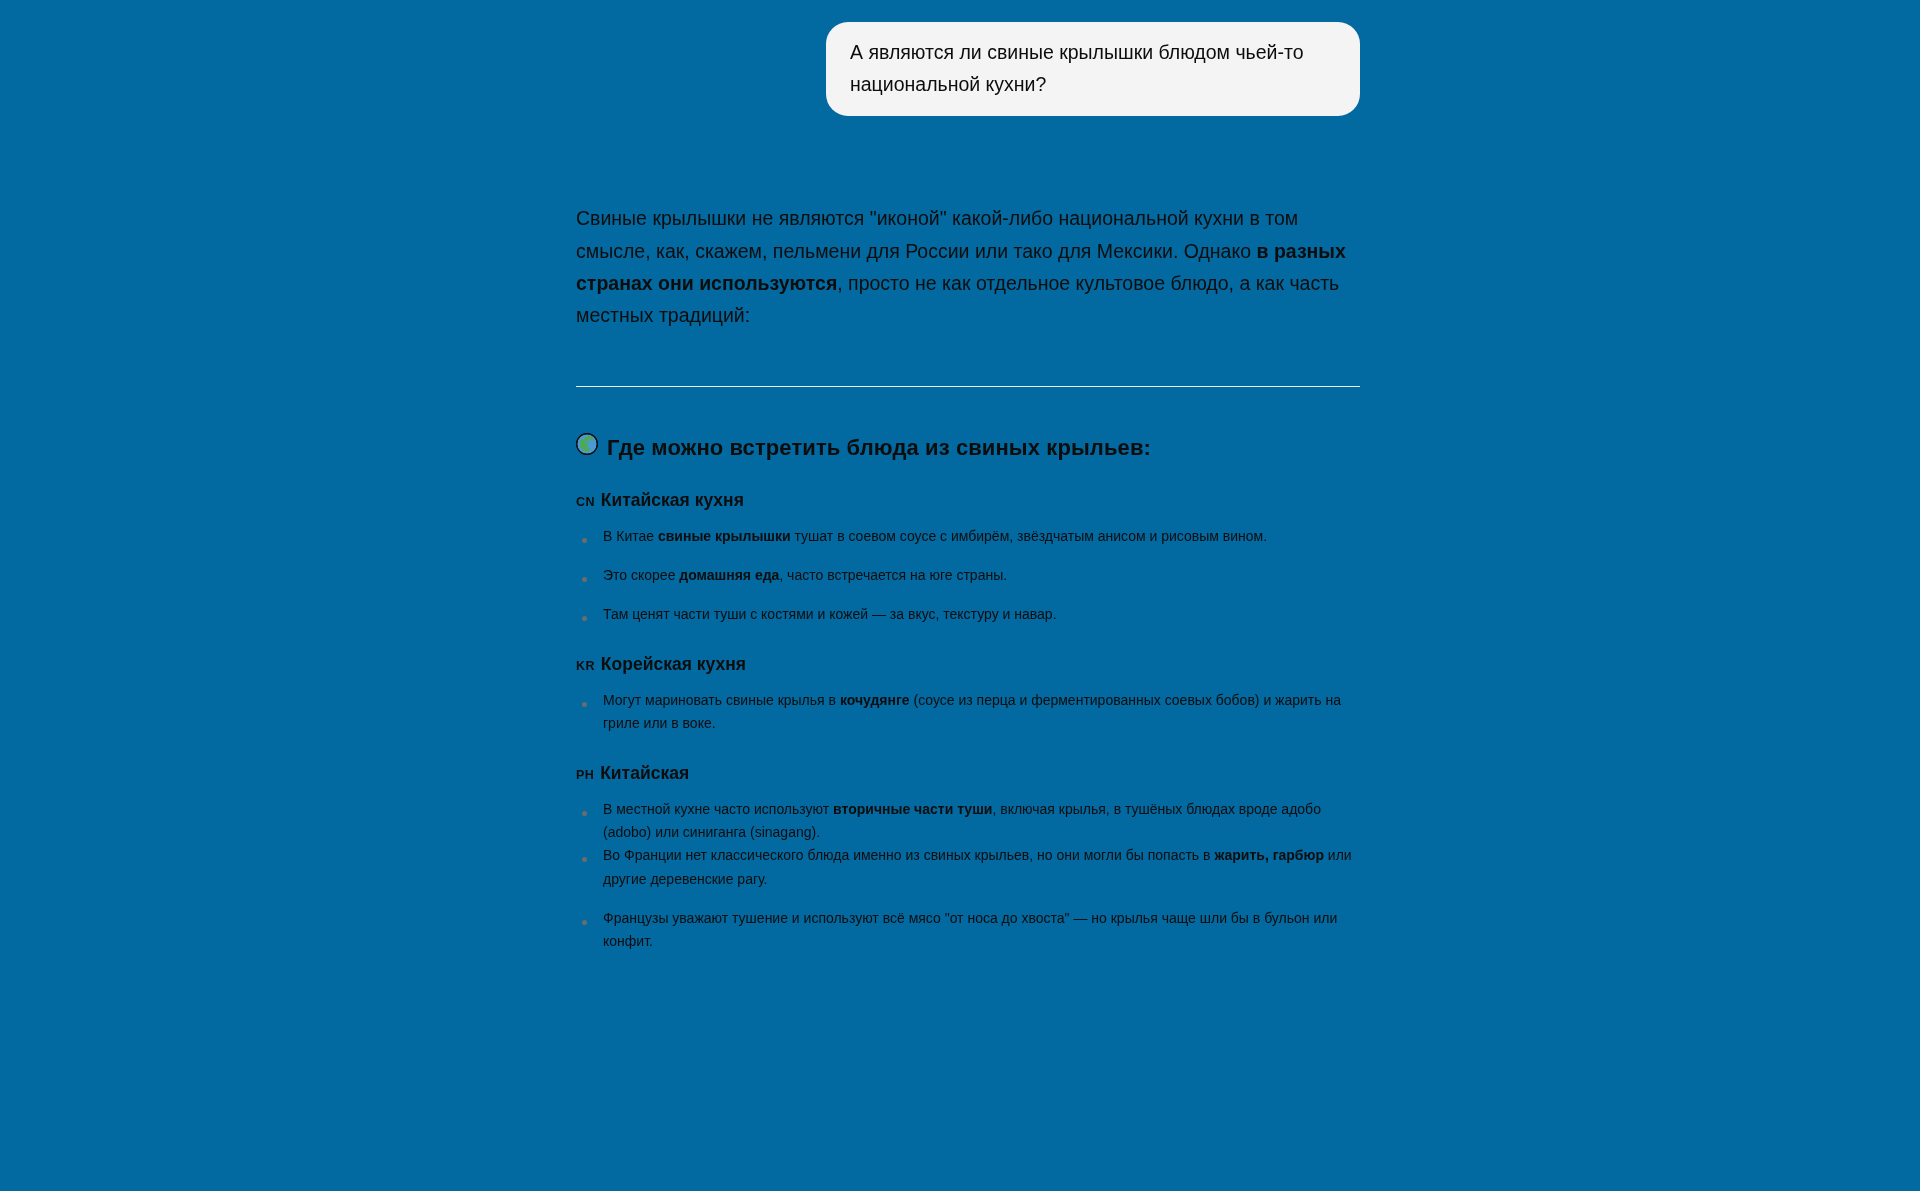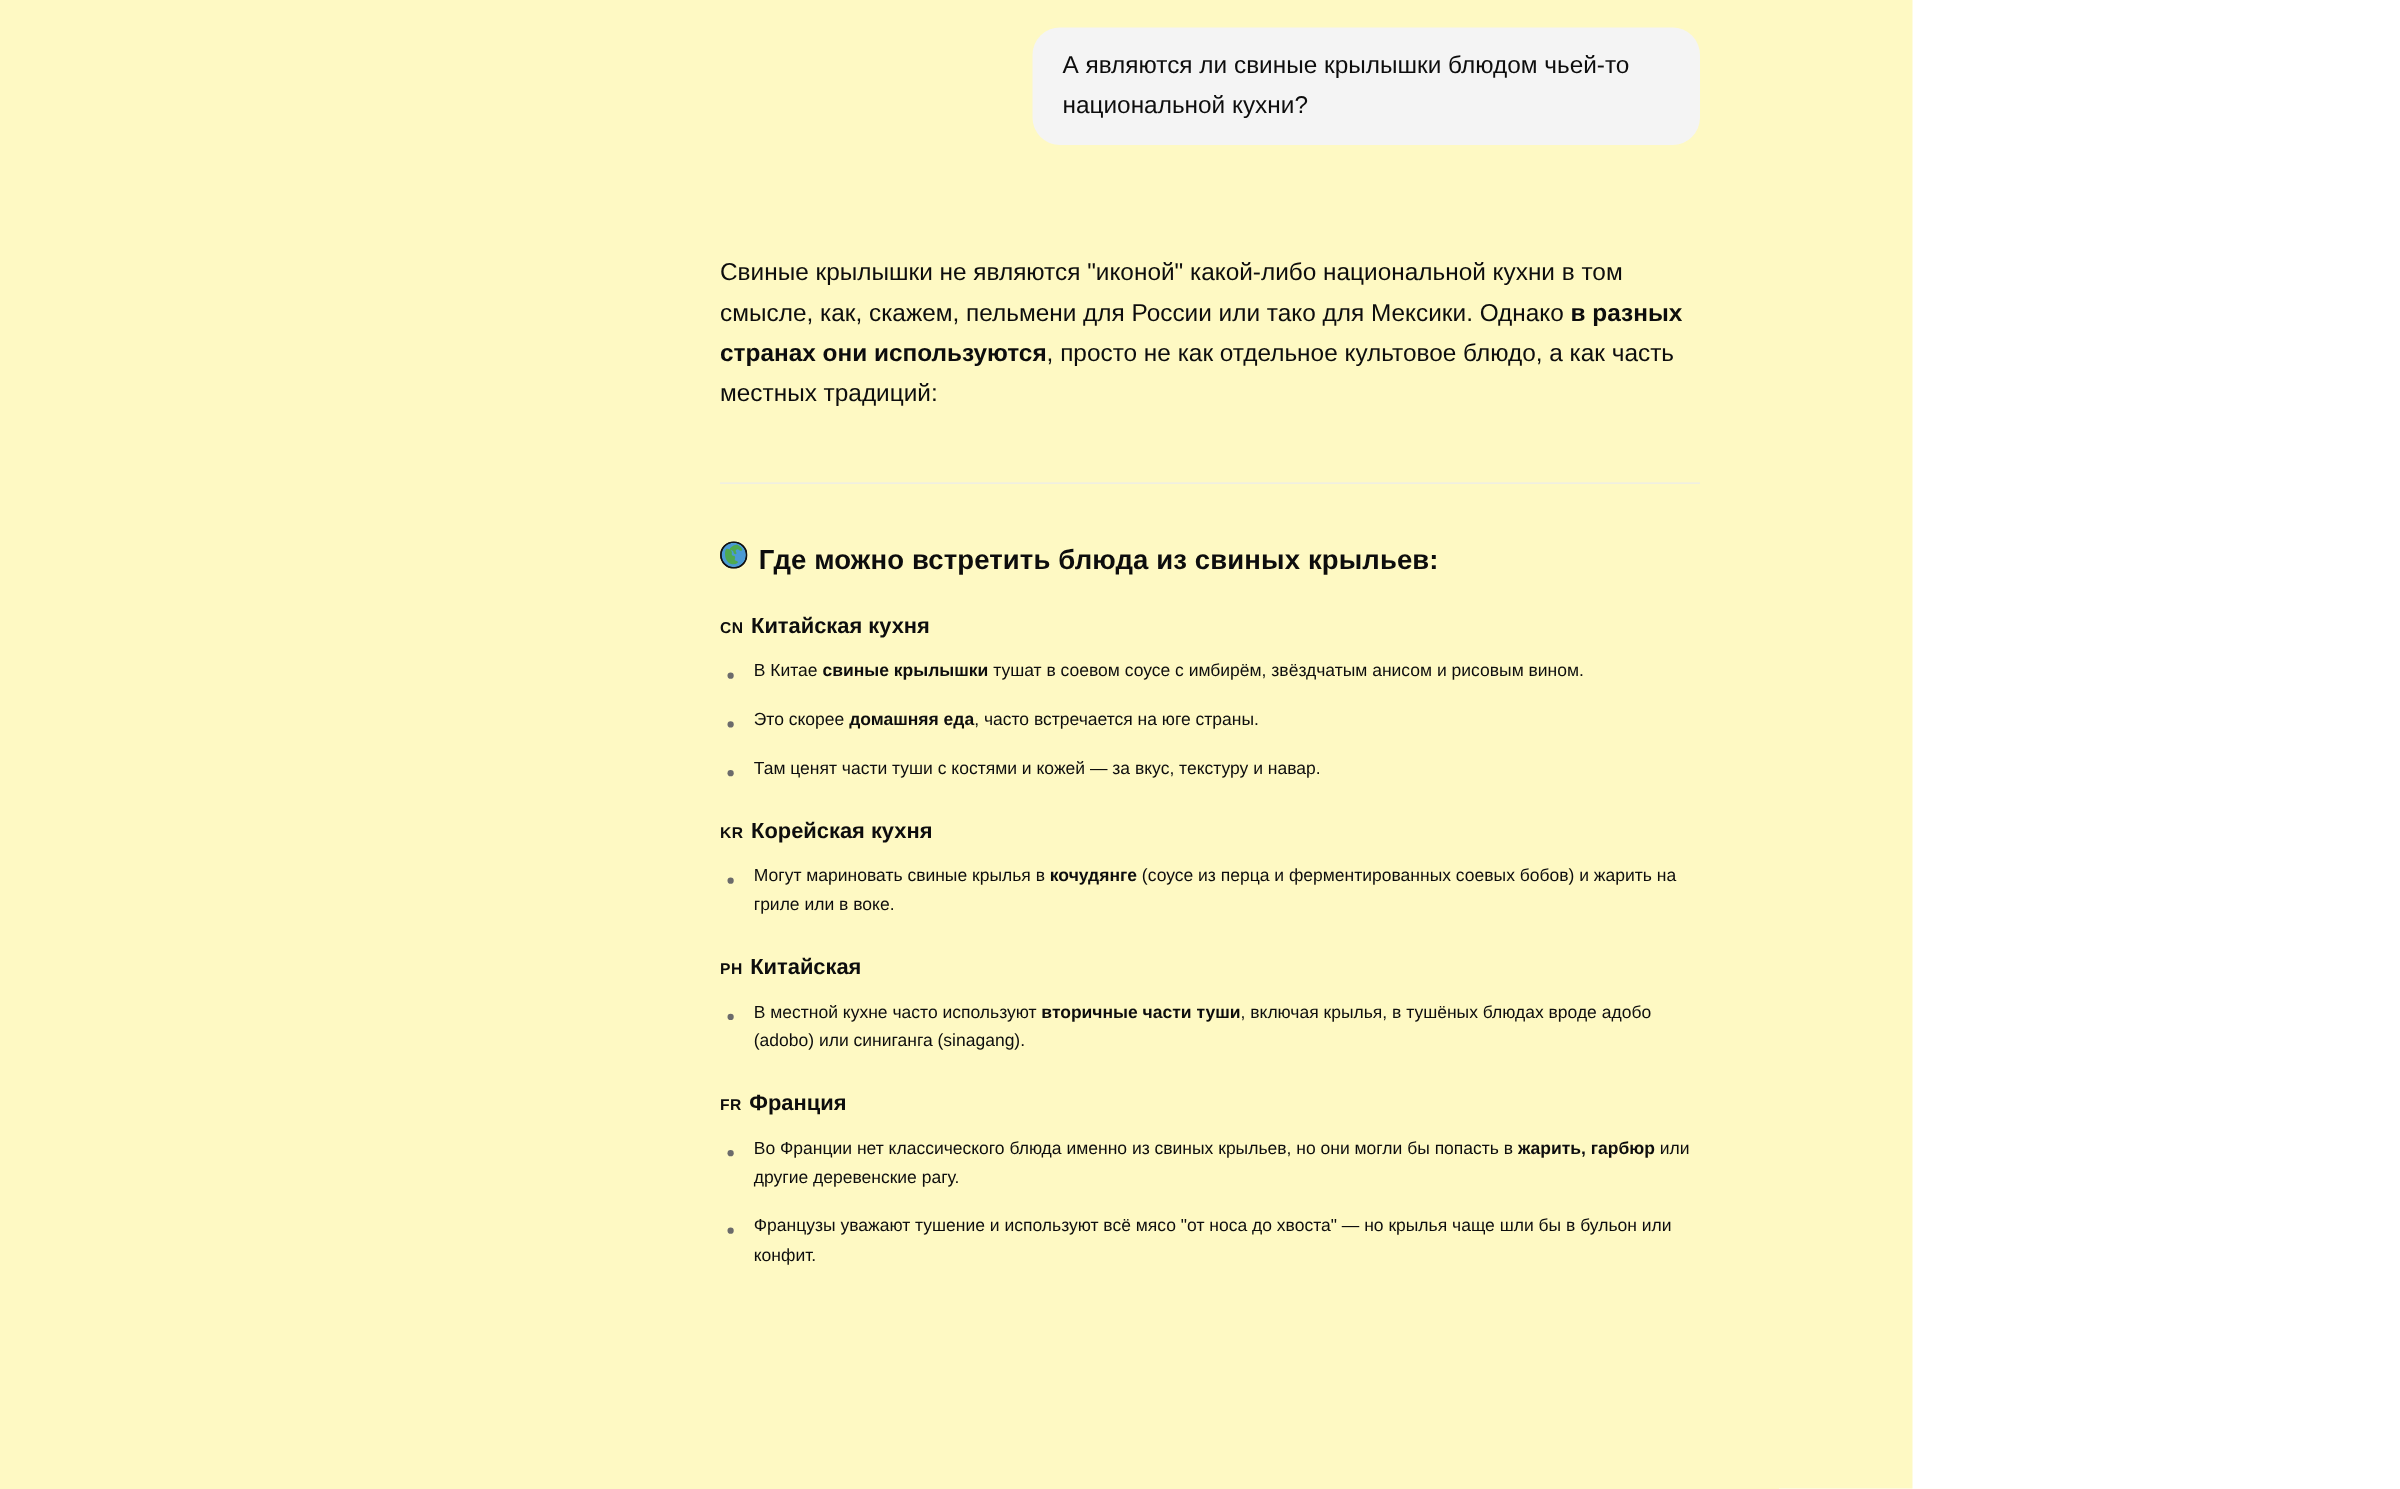--- a/index.html
+++ b/index.html
@@ -11,24 +11,24 @@
     height: 1191px;
     overflow: hidden;
   }
   body {
     font-family: "Liberation Sans", "DejaVu Sans", sans-serif;
     color: #0d0d0d;
     -webkit-font-smoothing: antialiased;
   }
 
   .page {
-    width: 1530px;
+    width: 1920px;
     height: 1191px;
     position: relative;
-    background: #fef9c3;
+    background: #0369a1;
   }
 
   
   .thread {
     position: absolute;
     left: 576px;
     top: 0;
     width: 784px;
   }
 
@@ -183,24 +183,20 @@
       </ul>
 
       <div class="section-head">
         <span class="flag-code">PH</span>
         <span>Китайская</span>
       </div>
       <ul class="bullets bullet-group">
         <li><span>В местной кухне часто используют </span><b>вторичные части туши</b><span>, включая крылья, в тушёных блюдах вроде адобо (adobo) или синиганга (sinagang).</span></li>
       </ul>
 
-      <div class="section-head">
-        <span class="flag-code">FR</span>
-        <span>Франция</span>
-      </div>
       <ul class="bullets bullet-group">
         <li><span>Во Франции нет классического блюда именно из свиных крыльев, но они могли бы попасть в </span><b>жарить, гарбюр</b><span> или другие деревенские рагу.</span></li>
         <li><span>Французы уважают тушение и используют всё мясо "от носа до хвоста" — но крылья чаще шли бы в бульон или конфит.</span><b></b><span></span></li>
       </ul>
 
     </div>
   </div>
 </div>
 
 </body></html>

